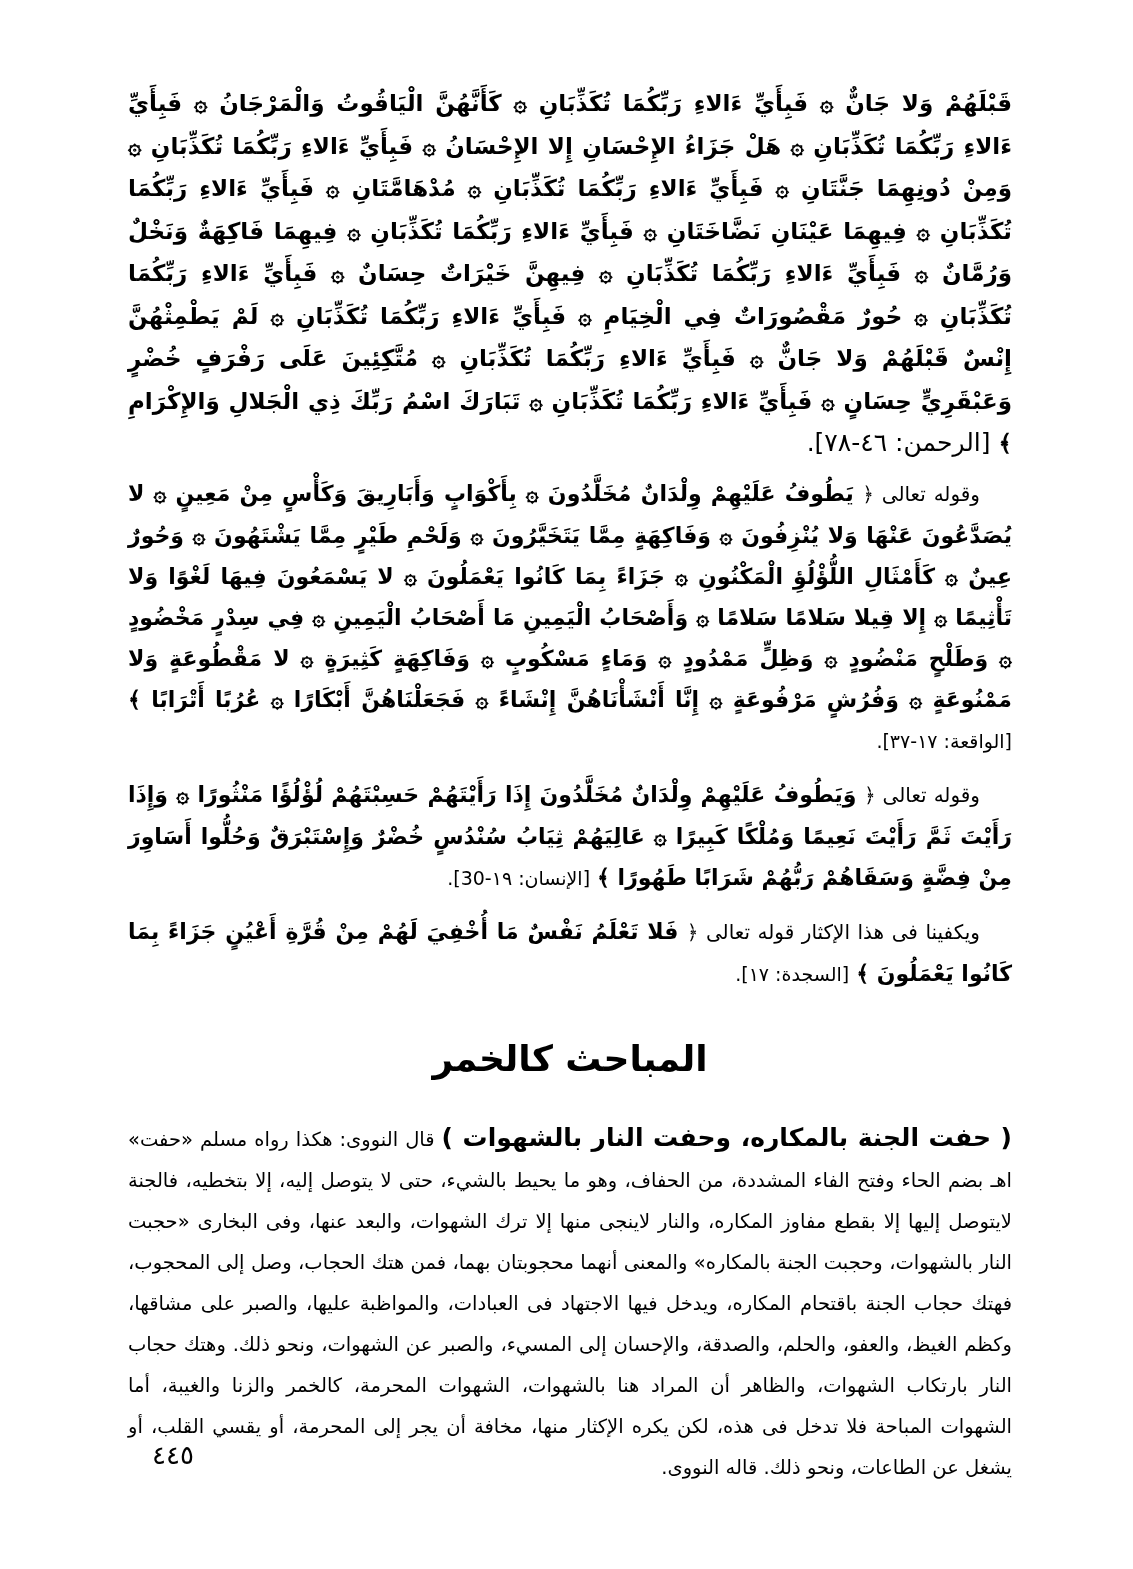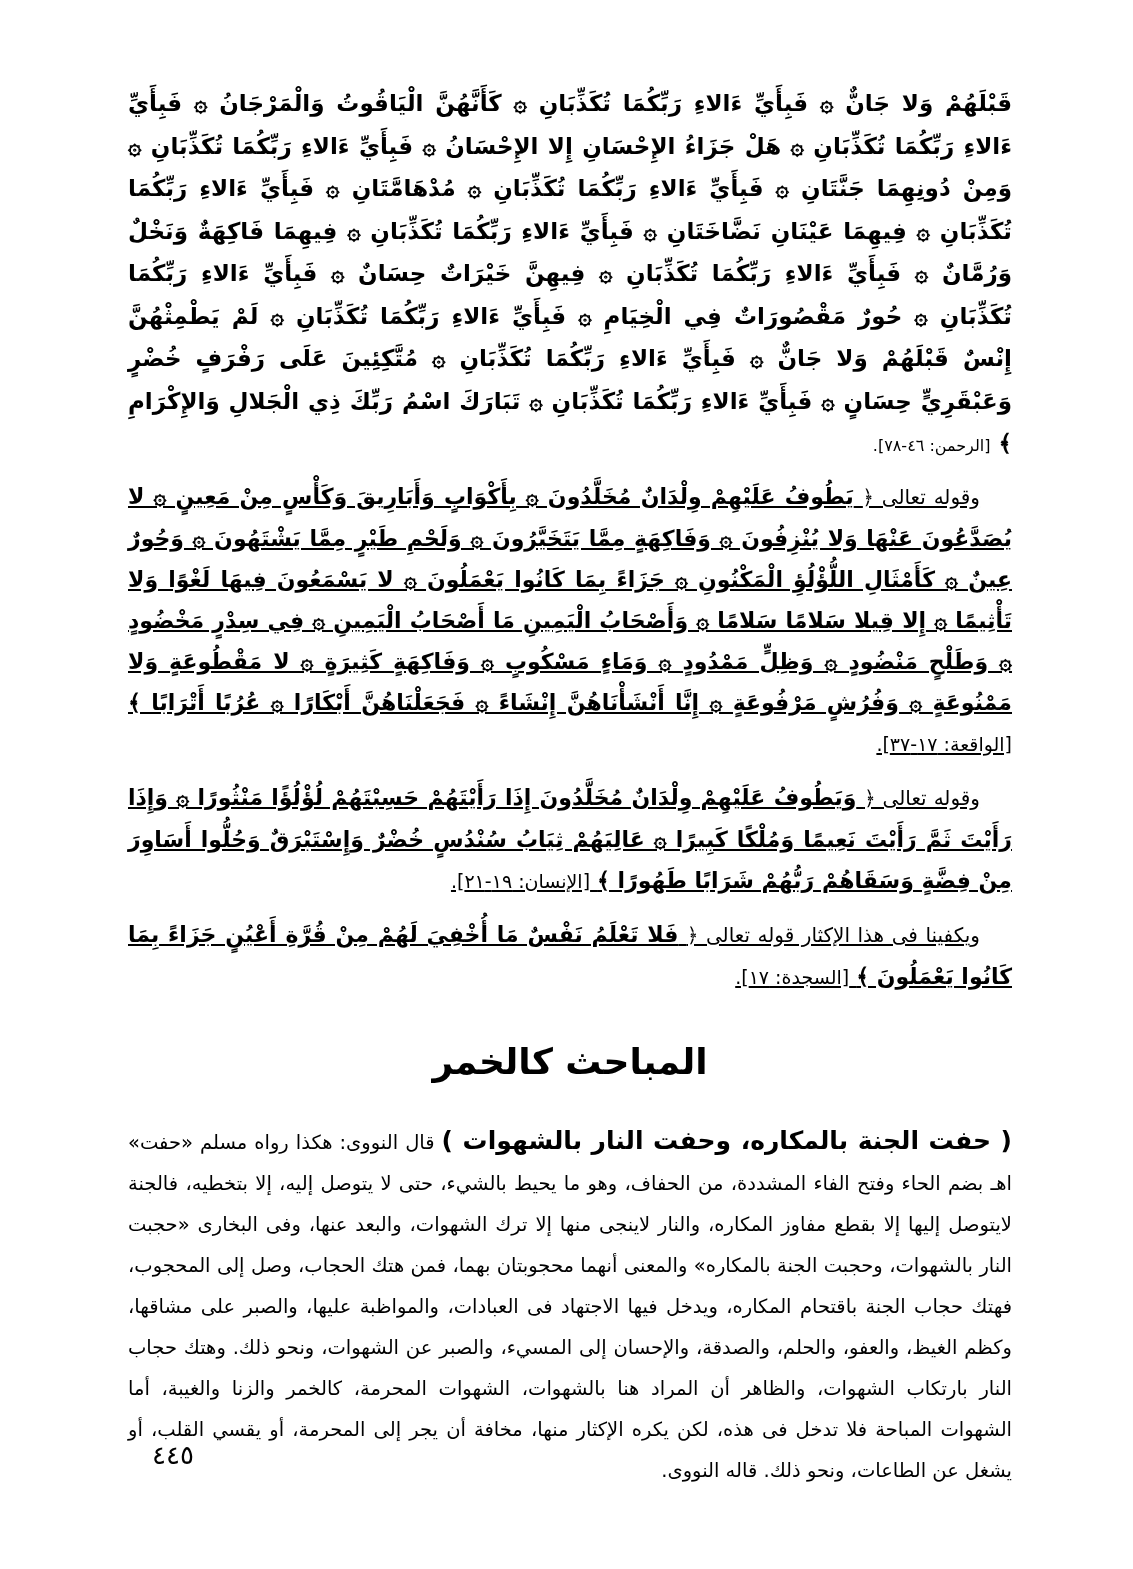--- a/index.html
+++ b/index.html
@@ -43,21 +43,20 @@
   }
   .para .verse {
     font-weight: bold;
   }
   .para .ref {
     font-weight: normal;
     font-size: 19px;
   }
   .indent {
     text-indent: 32px;
-    text-decoration: underline;
   }
   .gap-sm { height: 8px; }
   .gap-md { height: 12px; }
   .section-title {
     font-weight: bold;
     font-size: 36px;
     text-align: center;
     margin: 34px 0 0 0;
     line-height: 60px;
     letter-spacing: 1px;
@@ -82,37 +81,37 @@
     letter-spacing: 4px;
   }
 </style>
 </head>
 <body>
 
 <div class="page">
 
   <p class="quran-block">
     <span>قَبْلَهُمْ وَلا جَانٌّ ۞ فَبِأَيِّ ءَالاءِ رَبِّكُمَا تُكَذِّبَانِ ۞ كَأَنَّهُنَّ الْيَاقُوتُ وَالْمَرْجَانُ ۞ فَبِأَيِّ ءَالاءِ رَبِّكُمَا تُكَذِّبَانِ ۞ هَلْ جَزَاءُ الإِحْسَانِ إِلا الإِحْسَانُ ۞ فَبِأَيِّ ءَالاءِ رَبِّكُمَا تُكَذِّبَانِ ۞ وَمِنْ دُونِهِمَا جَنَّتَانِ ۞ فَبِأَيِّ ءَالاءِ رَبِّكُمَا تُكَذِّبَانِ ۞ مُدْهَامَّتَانِ ۞ فَبِأَيِّ ءَالاءِ رَبِّكُمَا تُكَذِّبَانِ ۞ فِيهِمَا عَيْنَانِ نَضَّاخَتَانِ ۞ فَبِأَيِّ ءَالاءِ رَبِّكُمَا تُكَذِّبَانِ ۞ فِيهِمَا فَاكِهَةٌ وَنَخْلٌ وَرُمَّانٌ ۞ فَبِأَيِّ ءَالاءِ رَبِّكُمَا تُكَذِّبَانِ ۞ فِيهِنَّ خَيْرَاتٌ حِسَانٌ ۞ فَبِأَيِّ ءَالاءِ رَبِّكُمَا تُكَذِّبَانِ ۞ حُورٌ مَقْصُورَاتٌ فِي الْخِيَامِ ۞ فَبِأَيِّ ءَالاءِ رَبِّكُمَا تُكَذِّبَانِ ۞ لَمْ يَطْمِثْهُنَّ إِنْسٌ قَبْلَهُمْ وَلا جَانٌّ ۞ فَبِأَيِّ ءَالاءِ رَبِّكُمَا تُكَذِّبَانِ ۞ مُتَّكِئِينَ عَلَى رَفْرَفٍ خُضْرٍ وَعَبْقَرِيٍّ حِسَانٍ ۞ فَبِأَيِّ ءَالاءِ رَبِّكُمَا تُكَذِّبَانِ ۞ تَبَارَكَ اسْمُ رَبِّكَ ذِي الْجَلالِ وَالإِكْرَامِ ﴾</span>
-    <span class="ref" style="font-weight:normal;font-size:16px;">[الرحمن: ٤٦-٧٨].</span>
+    <span class="ref" style="font-weight:normal;font-size:25px;">[الرحمن: ٤٦-٧٨].</span>
   </p>
 
   <div class="gap-sm"></div>
 
   <p class="para indent">
     <span class="lead">وقوله تعالى ﴿</span>
     <span class="verse">يَطُوفُ عَلَيْهِمْ وِلْدَانٌ مُخَلَّدُونَ ۞ بِأَكْوَابٍ وَأَبَارِيقَ وَكَأْسٍ مِنْ مَعِينٍ ۞ لا يُصَدَّعُونَ عَنْهَا وَلا يُنْزِفُونَ ۞ وَفَاكِهَةٍ مِمَّا يَتَخَيَّرُونَ ۞ وَلَحْمِ طَيْرٍ مِمَّا يَشْتَهُونَ ۞ وَحُورٌ عِينٌ ۞ كَأَمْثَالِ اللُّؤْلُؤِ الْمَكْنُونِ ۞ جَزَاءً بِمَا كَانُوا يَعْمَلُونَ ۞ لا يَسْمَعُونَ فِيهَا لَغْوًا وَلا تَأْثِيمًا ۞ إِلا قِيلا سَلامًا سَلامًا ۞ وَأَصْحَابُ الْيَمِينِ مَا أَصْحَابُ الْيَمِينِ ۞ فِي سِدْرٍ مَخْضُودٍ ۞ وَطَلْحٍ مَنْضُودٍ ۞ وَظِلٍّ مَمْدُودٍ ۞ وَمَاءٍ مَسْكُوبٍ ۞ وَفَاكِهَةٍ كَثِيرَةٍ ۞ لا مَقْطُوعَةٍ وَلا مَمْنُوعَةٍ ۞ وَفُرُشٍ مَرْفُوعَةٍ ۞ إِنَّا أَنْشَأْنَاهُنَّ إِنْشَاءً ۞ فَجَعَلْنَاهُنَّ أَبْكَارًا ۞ عُرُبًا أَتْرَابًا ﴾</span>
     <span class="ref">[الواقعة: ١٧-٣٧].</span>
   </p>
 
   <div class="gap-md"></div>
 
   <p class="para indent">
     <span class="lead">وقوله تعالى ﴿</span>
     <span class="verse">وَيَطُوفُ عَلَيْهِمْ وِلْدَانٌ مُخَلَّدُونَ إِذَا رَأَيْتَهُمْ حَسِبْتَهُمْ لُؤْلُؤًا مَنْثُورًا ۞ وَإِذَا رَأَيْتَ ثَمَّ رَأَيْتَ نَعِيمًا وَمُلْكًا كَبِيرًا ۞ عَالِيَهُمْ ثِيَابُ سُنْدُسٍ خُضْرٌ وَإِسْتَبْرَقٌ وَحُلُّوا أَسَاوِرَ مِنْ فِضَّةٍ وَسَقَاهُمْ رَبُّهُمْ شَرَابًا طَهُورًا ﴾</span>
-    <span class="ref">[الإنسان: ١٩-٢١].</span>
+    <span class="ref">[الإنسان: ١٩-30].</span>
   </p>
 
   <div class="gap-md"></div>
 
   <p class="para indent">
     <span class="lead">ويكفينا فى هذا الإكثار قوله تعالى ﴿</span>
     <span class="verse">فَلا تَعْلَمُ نَفْسٌ مَا أُخْفِيَ لَهُمْ مِنْ قُرَّةِ أَعْيُنٍ جَزَاءً بِمَا كَانُوا يَعْمَلُونَ ﴾</span>
     <span class="ref">[السجدة: ١٧].</span>
   </p>
 

